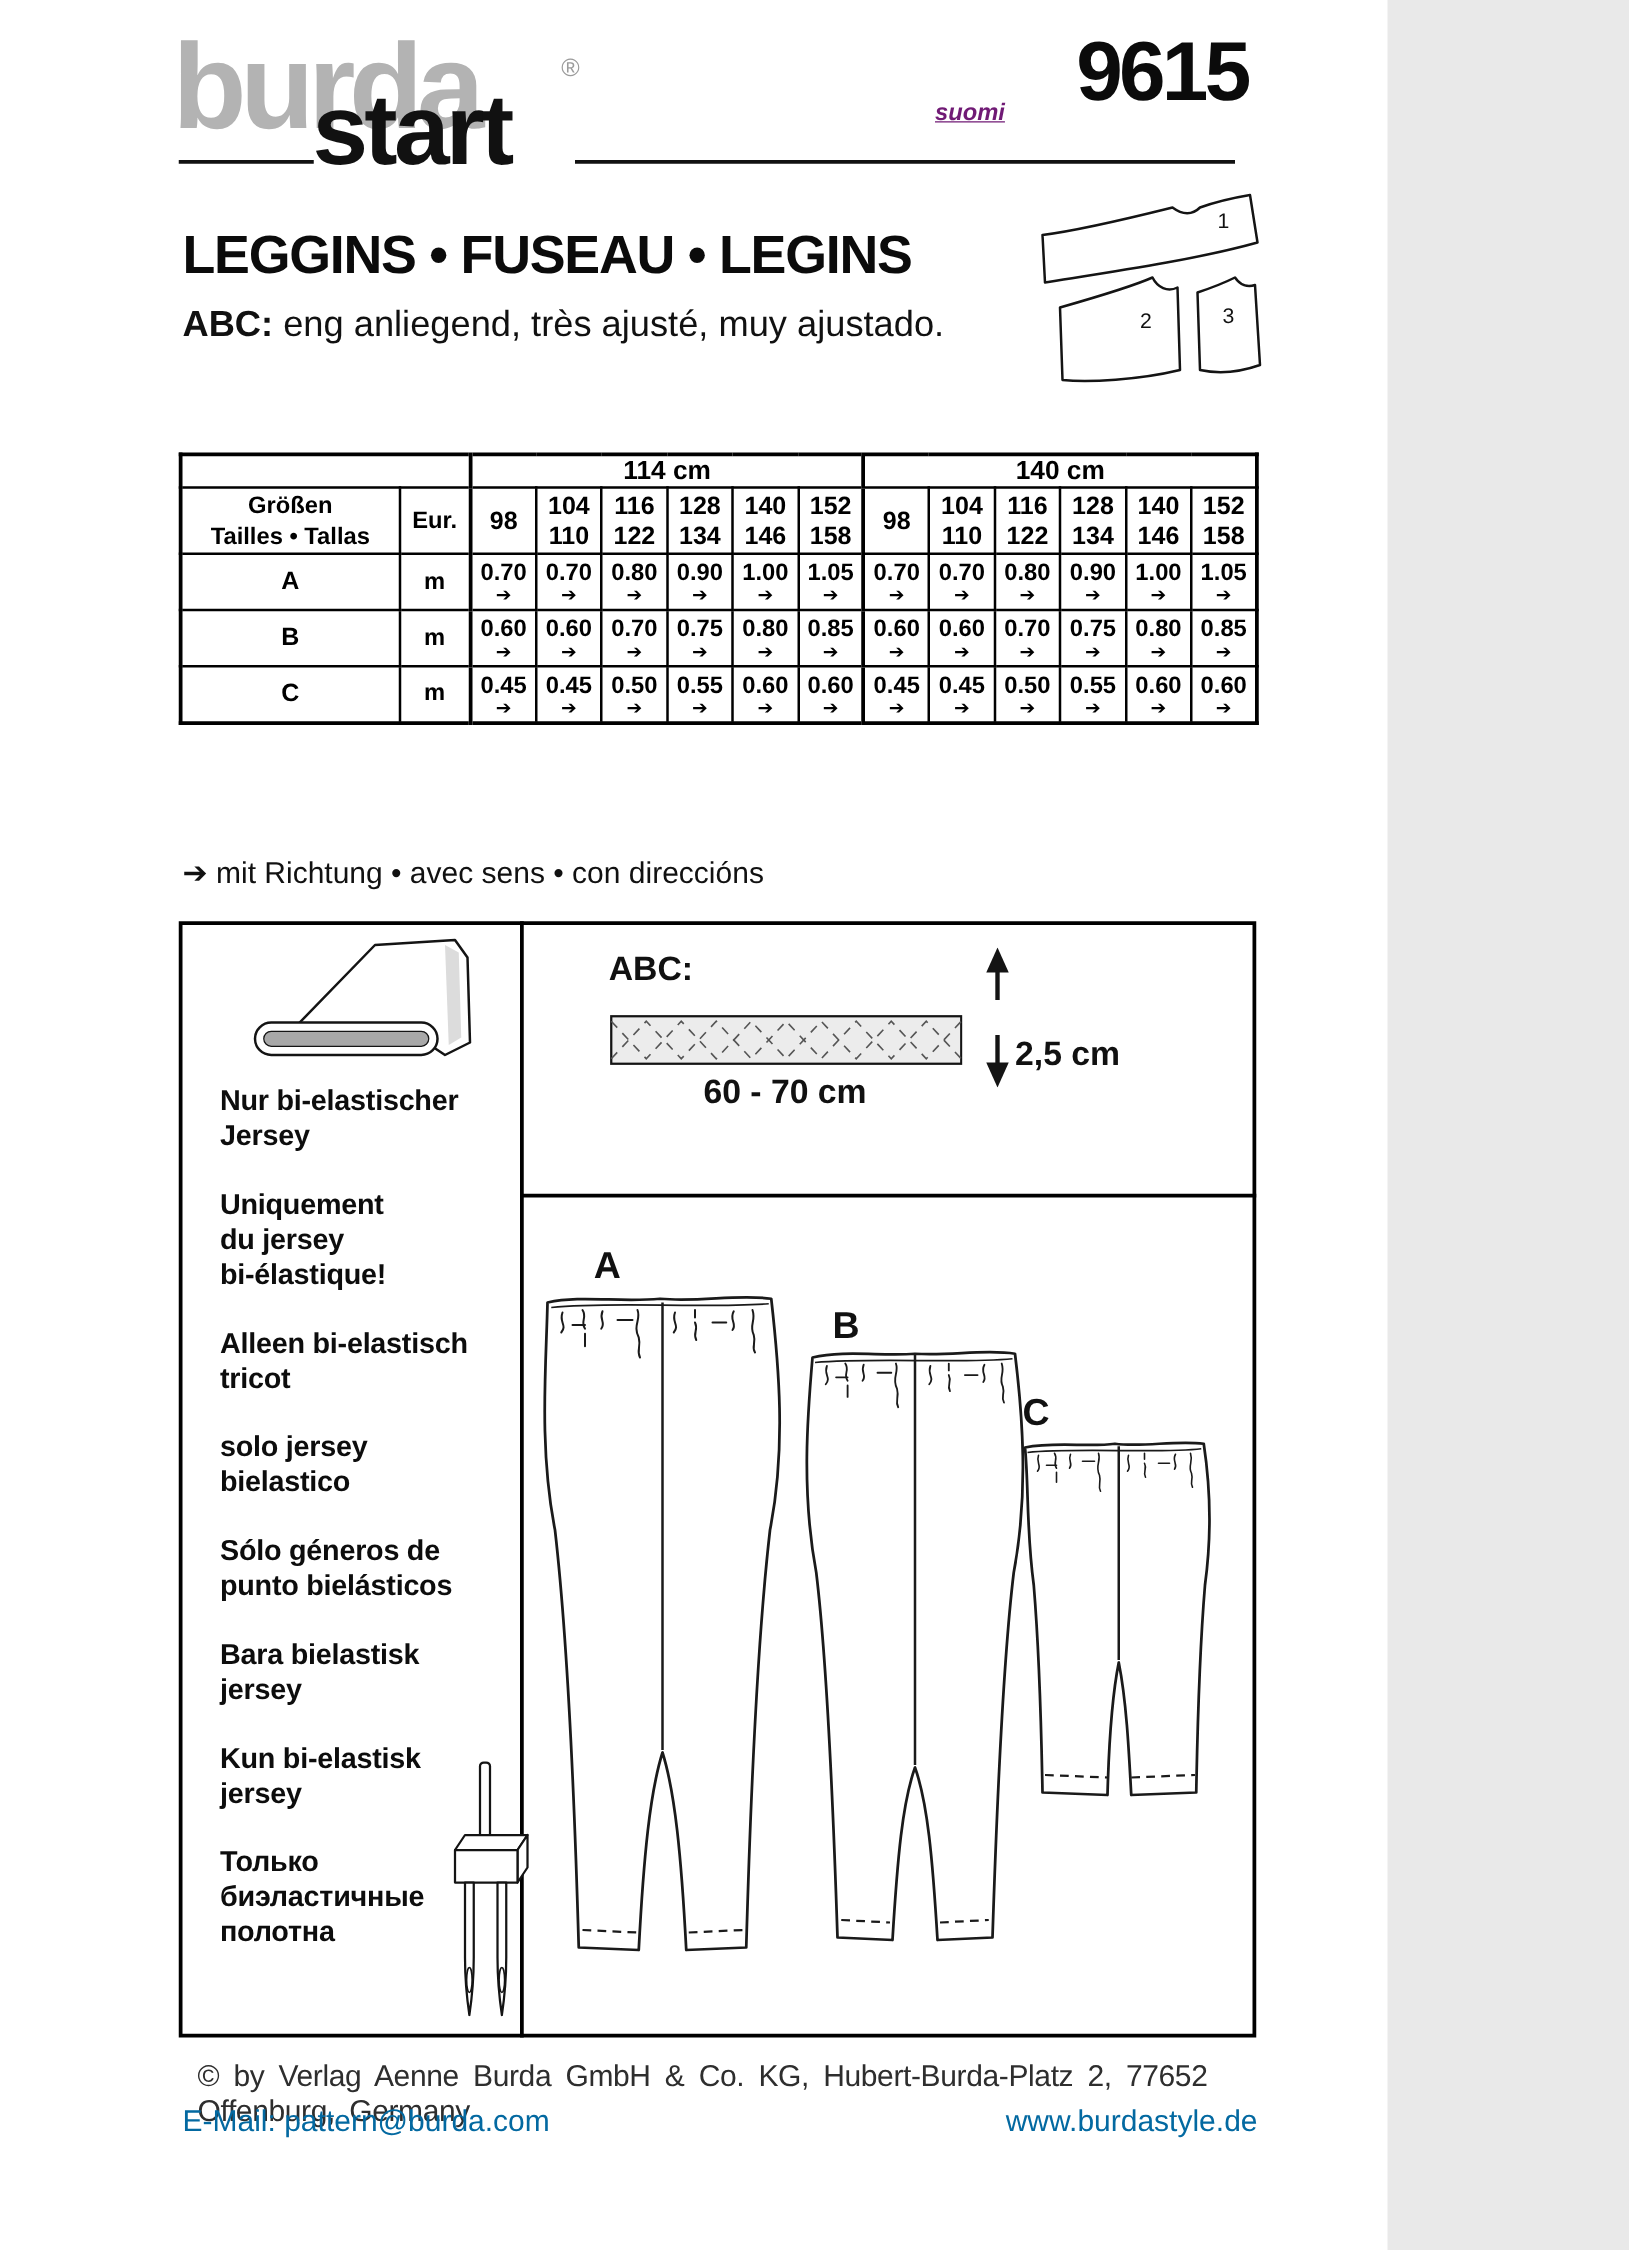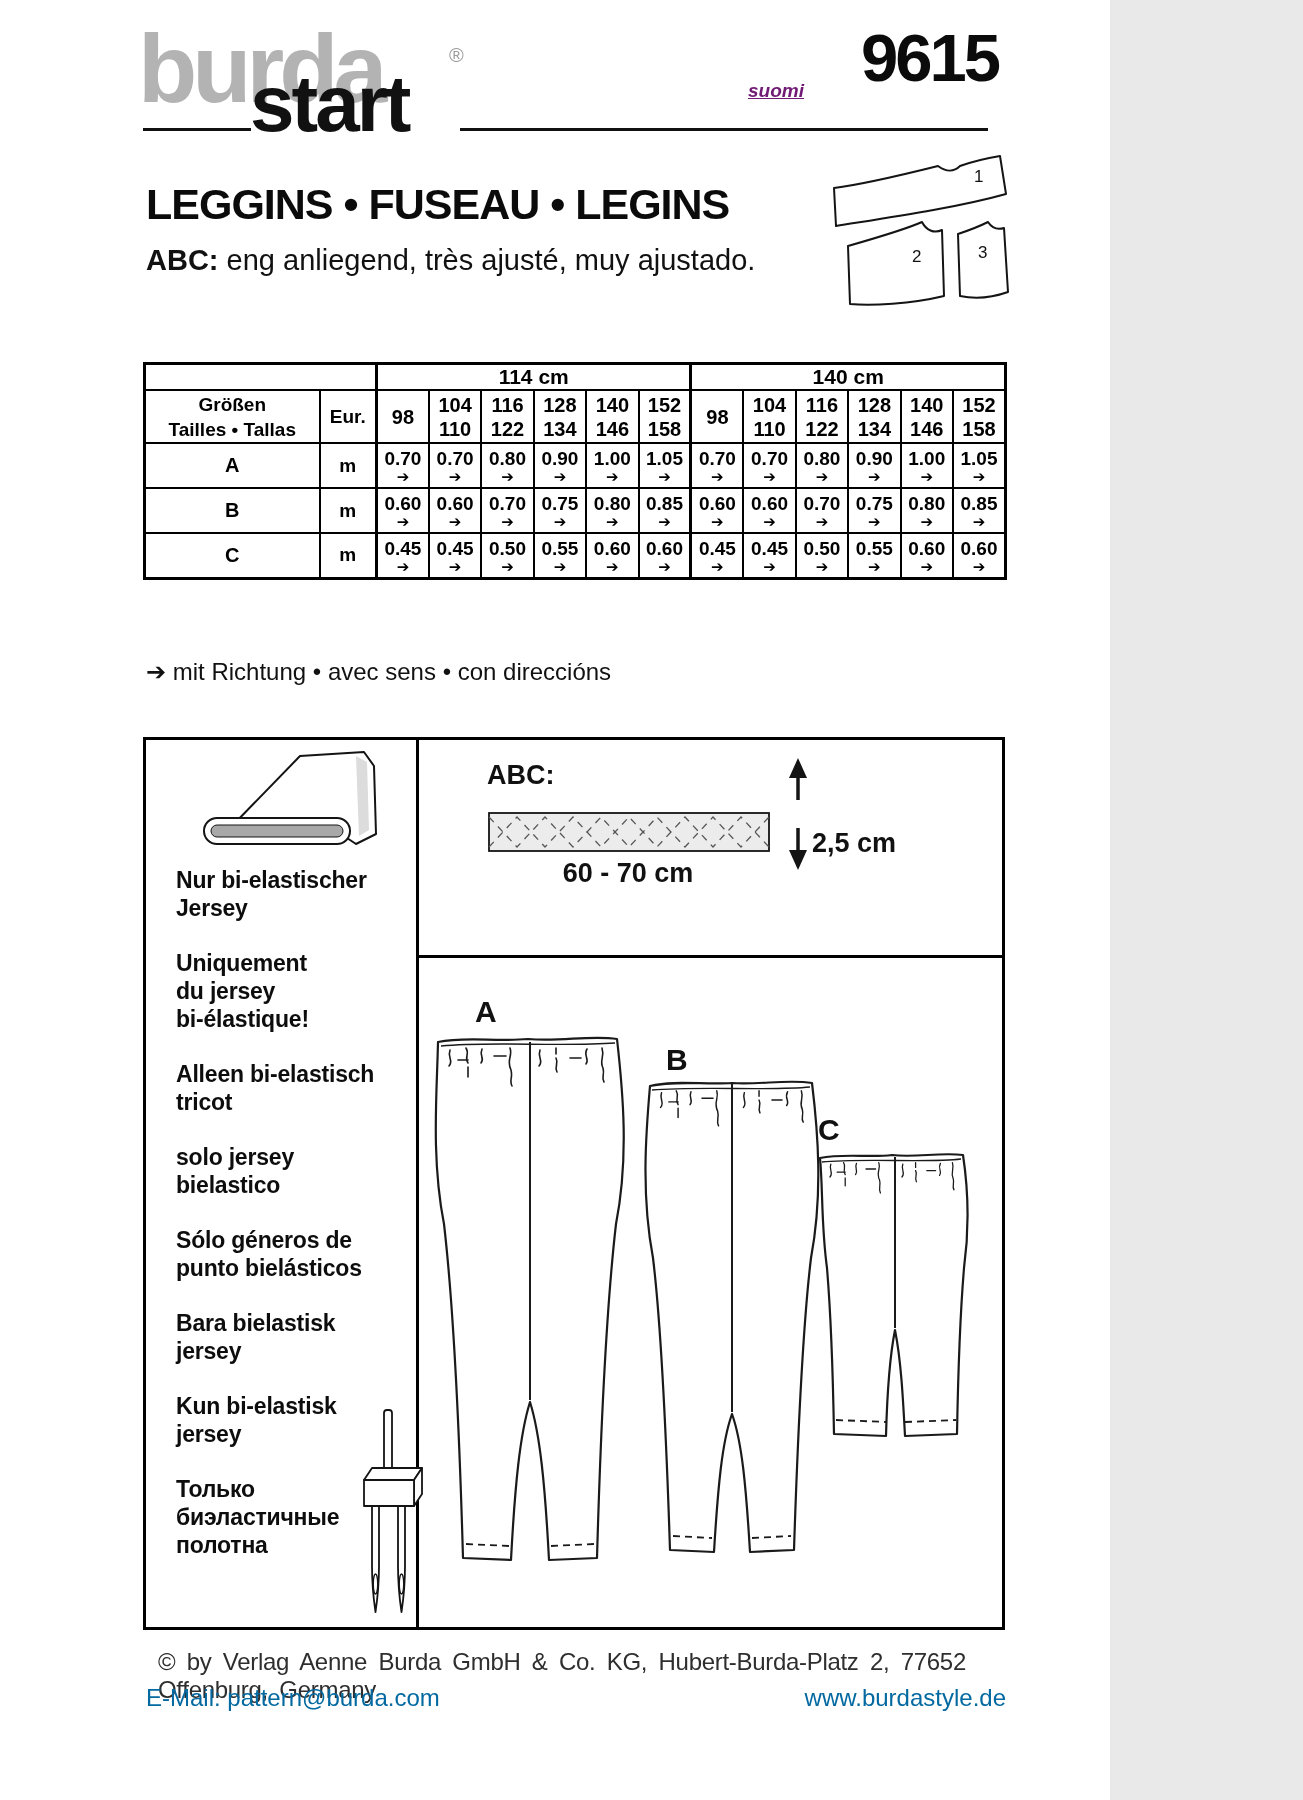--- a/index.html
+++ b/index.html
@@ -33,21 +33,21 @@
   .r1{height:25px;margin-top:32px;} .r2{height:53px;} .rv{height:45px;}
   .grp{font-size:21px;}
   .szl{display:block;font-size:20px;line-height:24px;}
   .lblcell{text-align:left;vertical-align:bottom;padding:0 0 2px 8px;font-size:19px;line-height:25px;}
   .eur{vertical-align:bottom;text-align:left;padding:0 0 3px 6px;font-size:19px;}
   .vlab{text-align:left;vertical-align:top;padding:3px 0 0 8px;font-size:20px;}
   .unit{font-size:19px;}
   .num{display:block;font-size:19px;line-height:21px;margin-top:3px;}
   .arr{display:block;font-size:15px;line-height:16px;margin-bottom:1px;}
 
-  .dirnote{left:146px;top:658px;font-size:24px;color:#111;}
+  .dirnote{left:146px;top:684px;font-size:24px;color:#111;}
 
   
   .mainbox{left:143px;top:737px;width:862px;height:893px;border:3px solid #000;box-sizing:border-box;}
   .vdiv{left:416px;top:737px;width:3px;height:893px;background:#000;}
   .hdiv{left:416px;top:955px;width:589px;height:3px;background:#000;}
 
   .panel{left:176px;top:866px;width:236px;font-size:23px;line-height:28px;font-weight:700;
          letter-spacing:-0.2px;color:#0d0d0d;}
   .panel .itm{white-space:pre-line;margin:0 0 27px 0;}
 

